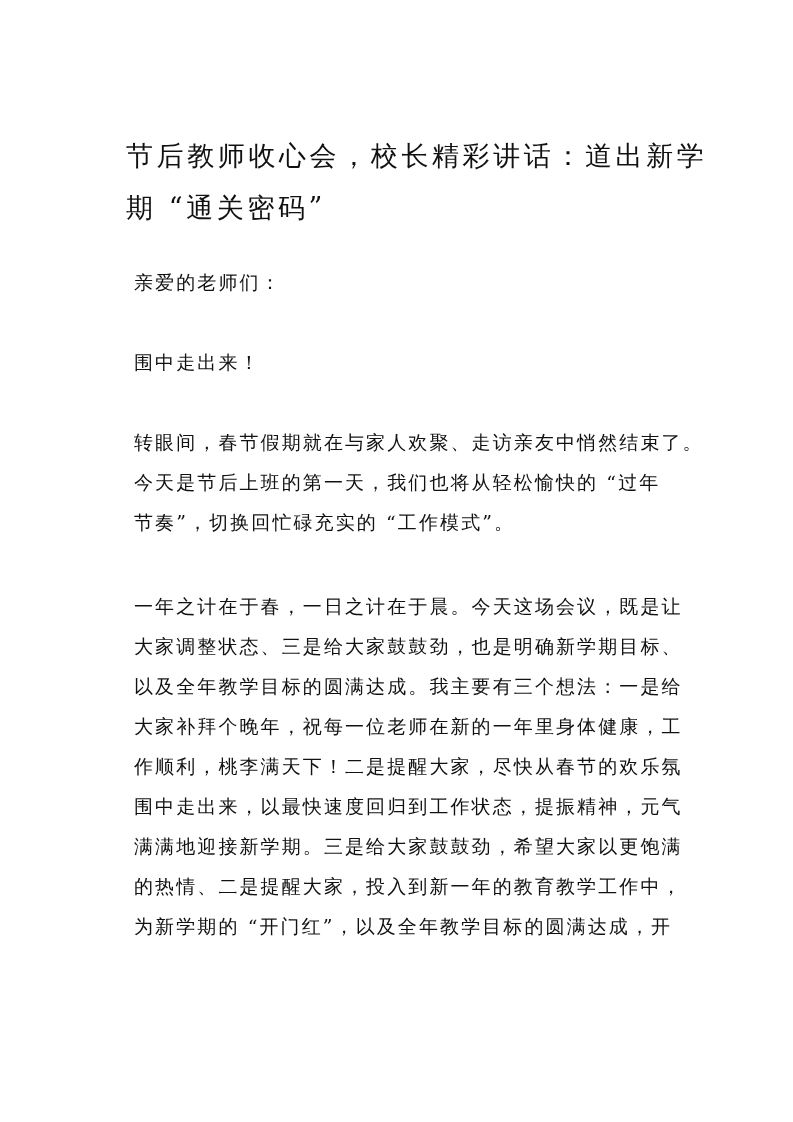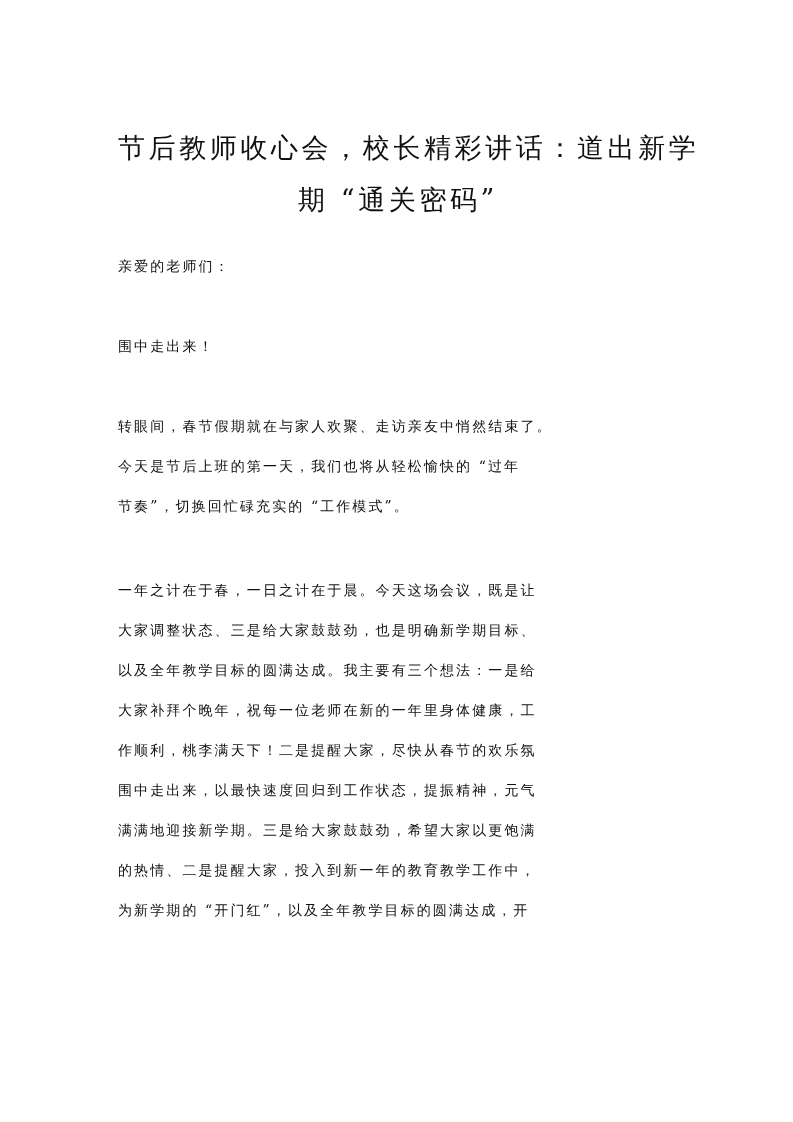--- a/index.html
+++ b/index.html
@@ -22,36 +22,35 @@
       background: #fff;
     }
     .title {
       position: absolute;
       left: 118px;
       top: 122px;
       width: 560px;
       font-size: 27px;
       line-height: 52px;
       letter-spacing: 3.6px;
-      text-align: center;
       font-weight: normal;
-      margin: 0;
+      margin: 8px;
     }
     .title .line {
       display: block;
       white-space: nowrap;
     }
     .body-text {
       position: absolute;
       left: 118px;
       width: 570px;
-      font-size: 14px;
+      font-size: 19px;
       line-height: 40px;
       letter-spacing: 2.1px;
-      margin: 0;
+      margin: 16px;
     }
     .body-text .line {
       display: block;
       white-space: nowrap;
       height: 40px;
     }
     #p-greeting { top: 246px; }
     #p-newyear { top: 326px; }
     #p-para1 { top: 406px; }
     #p-para2 { top: 570px; }

